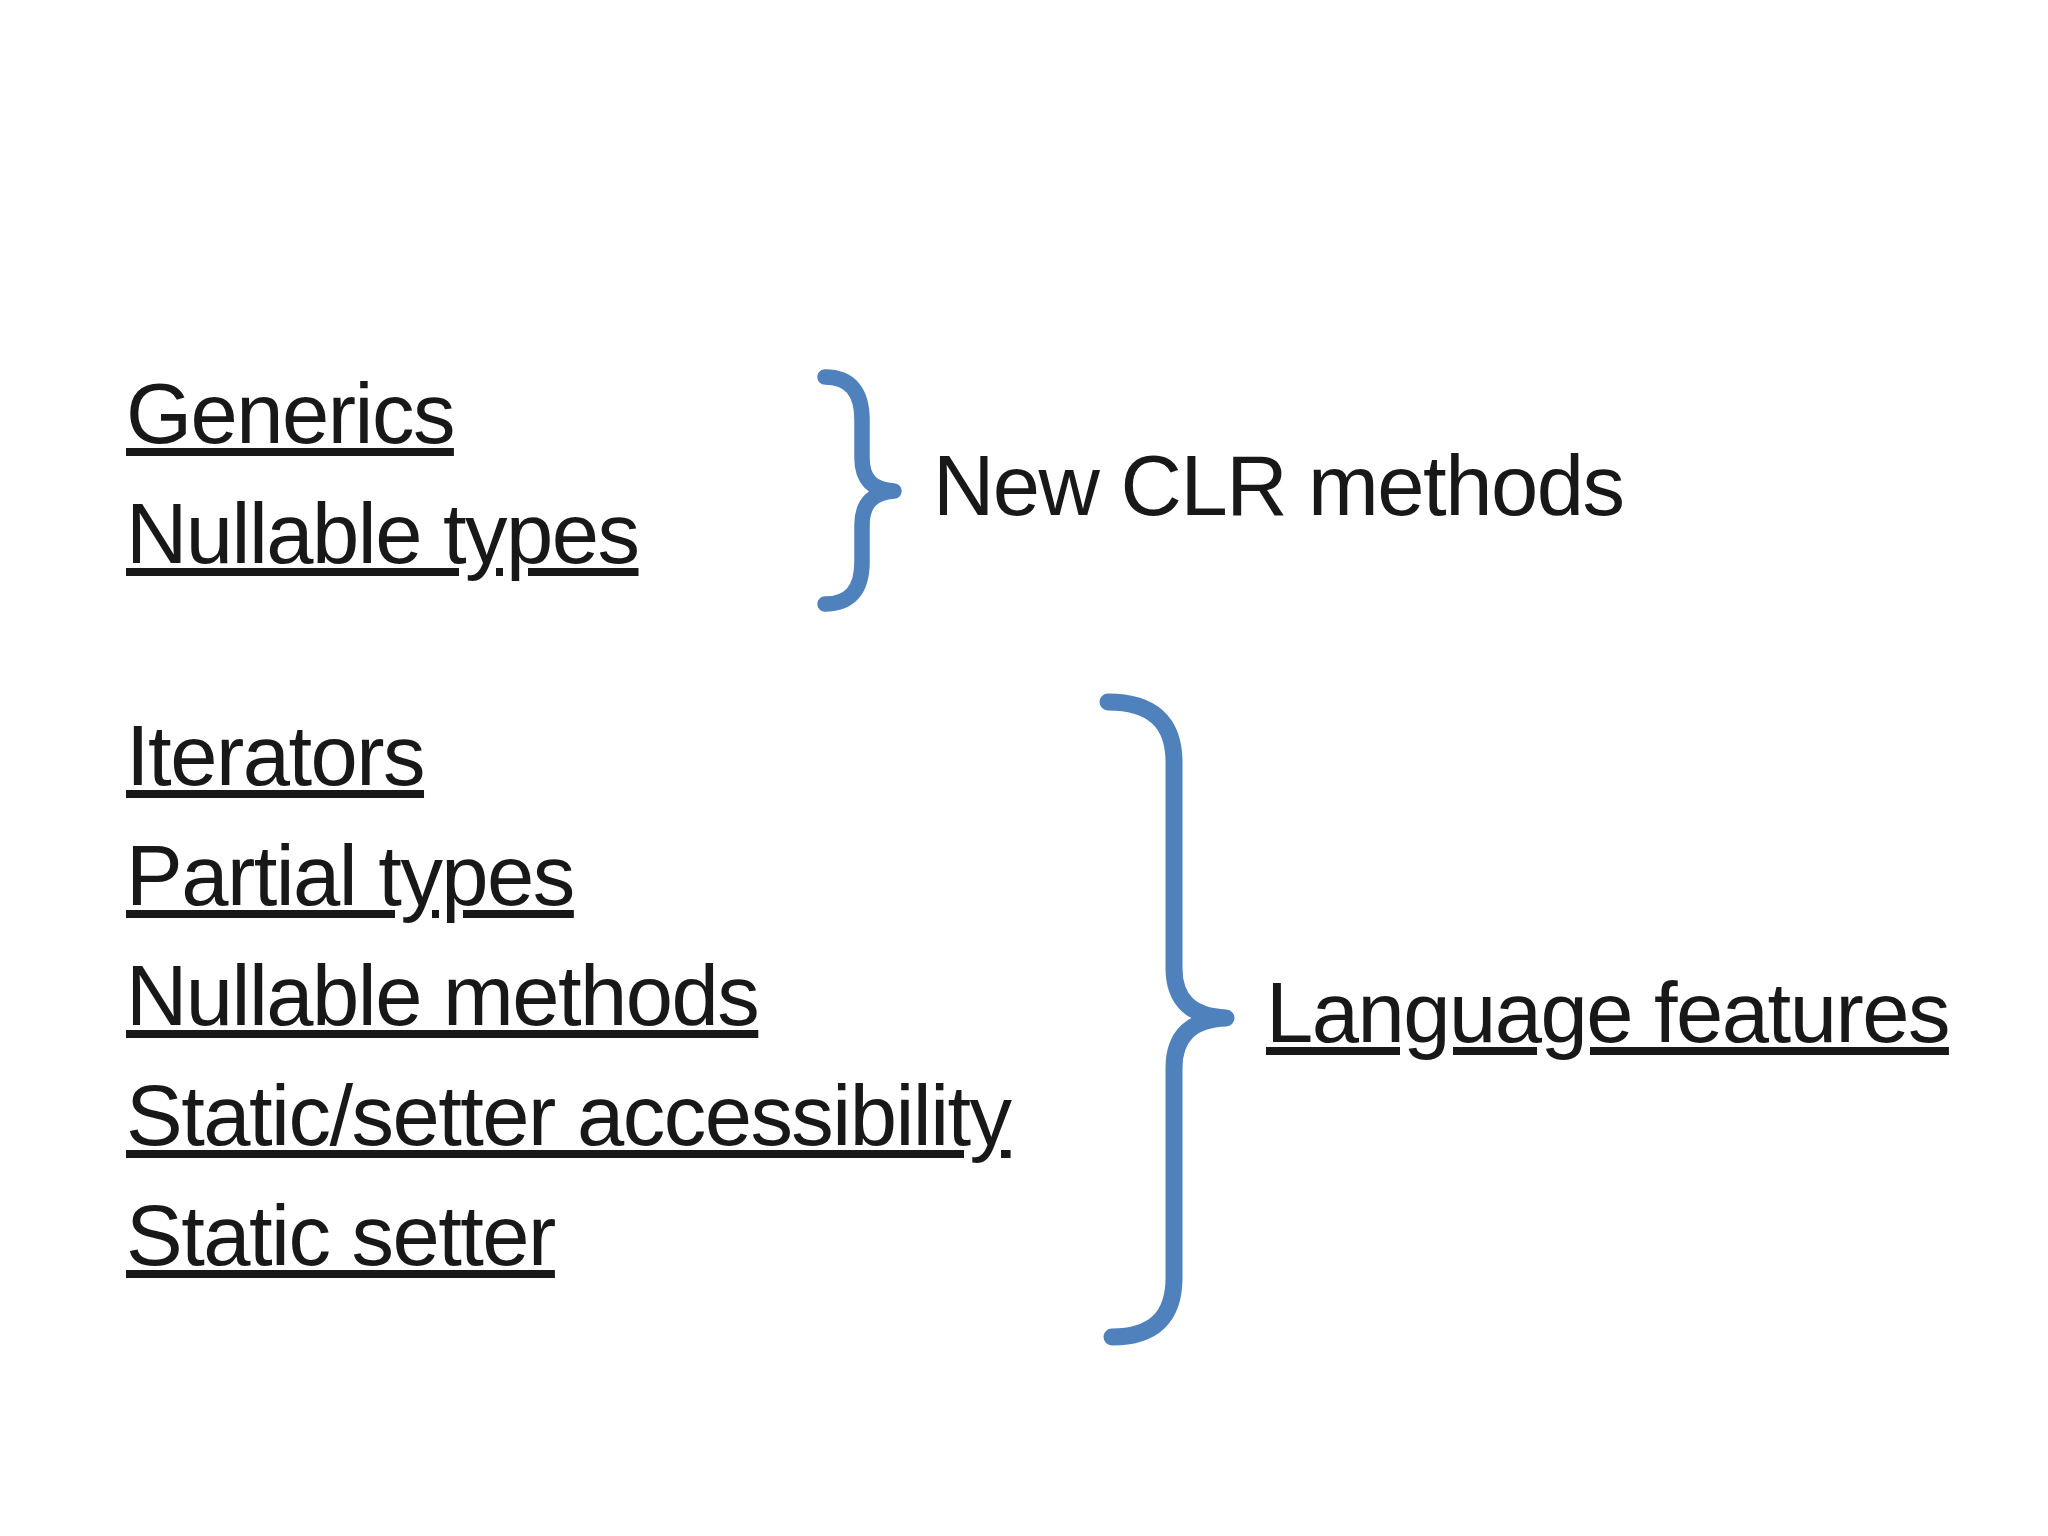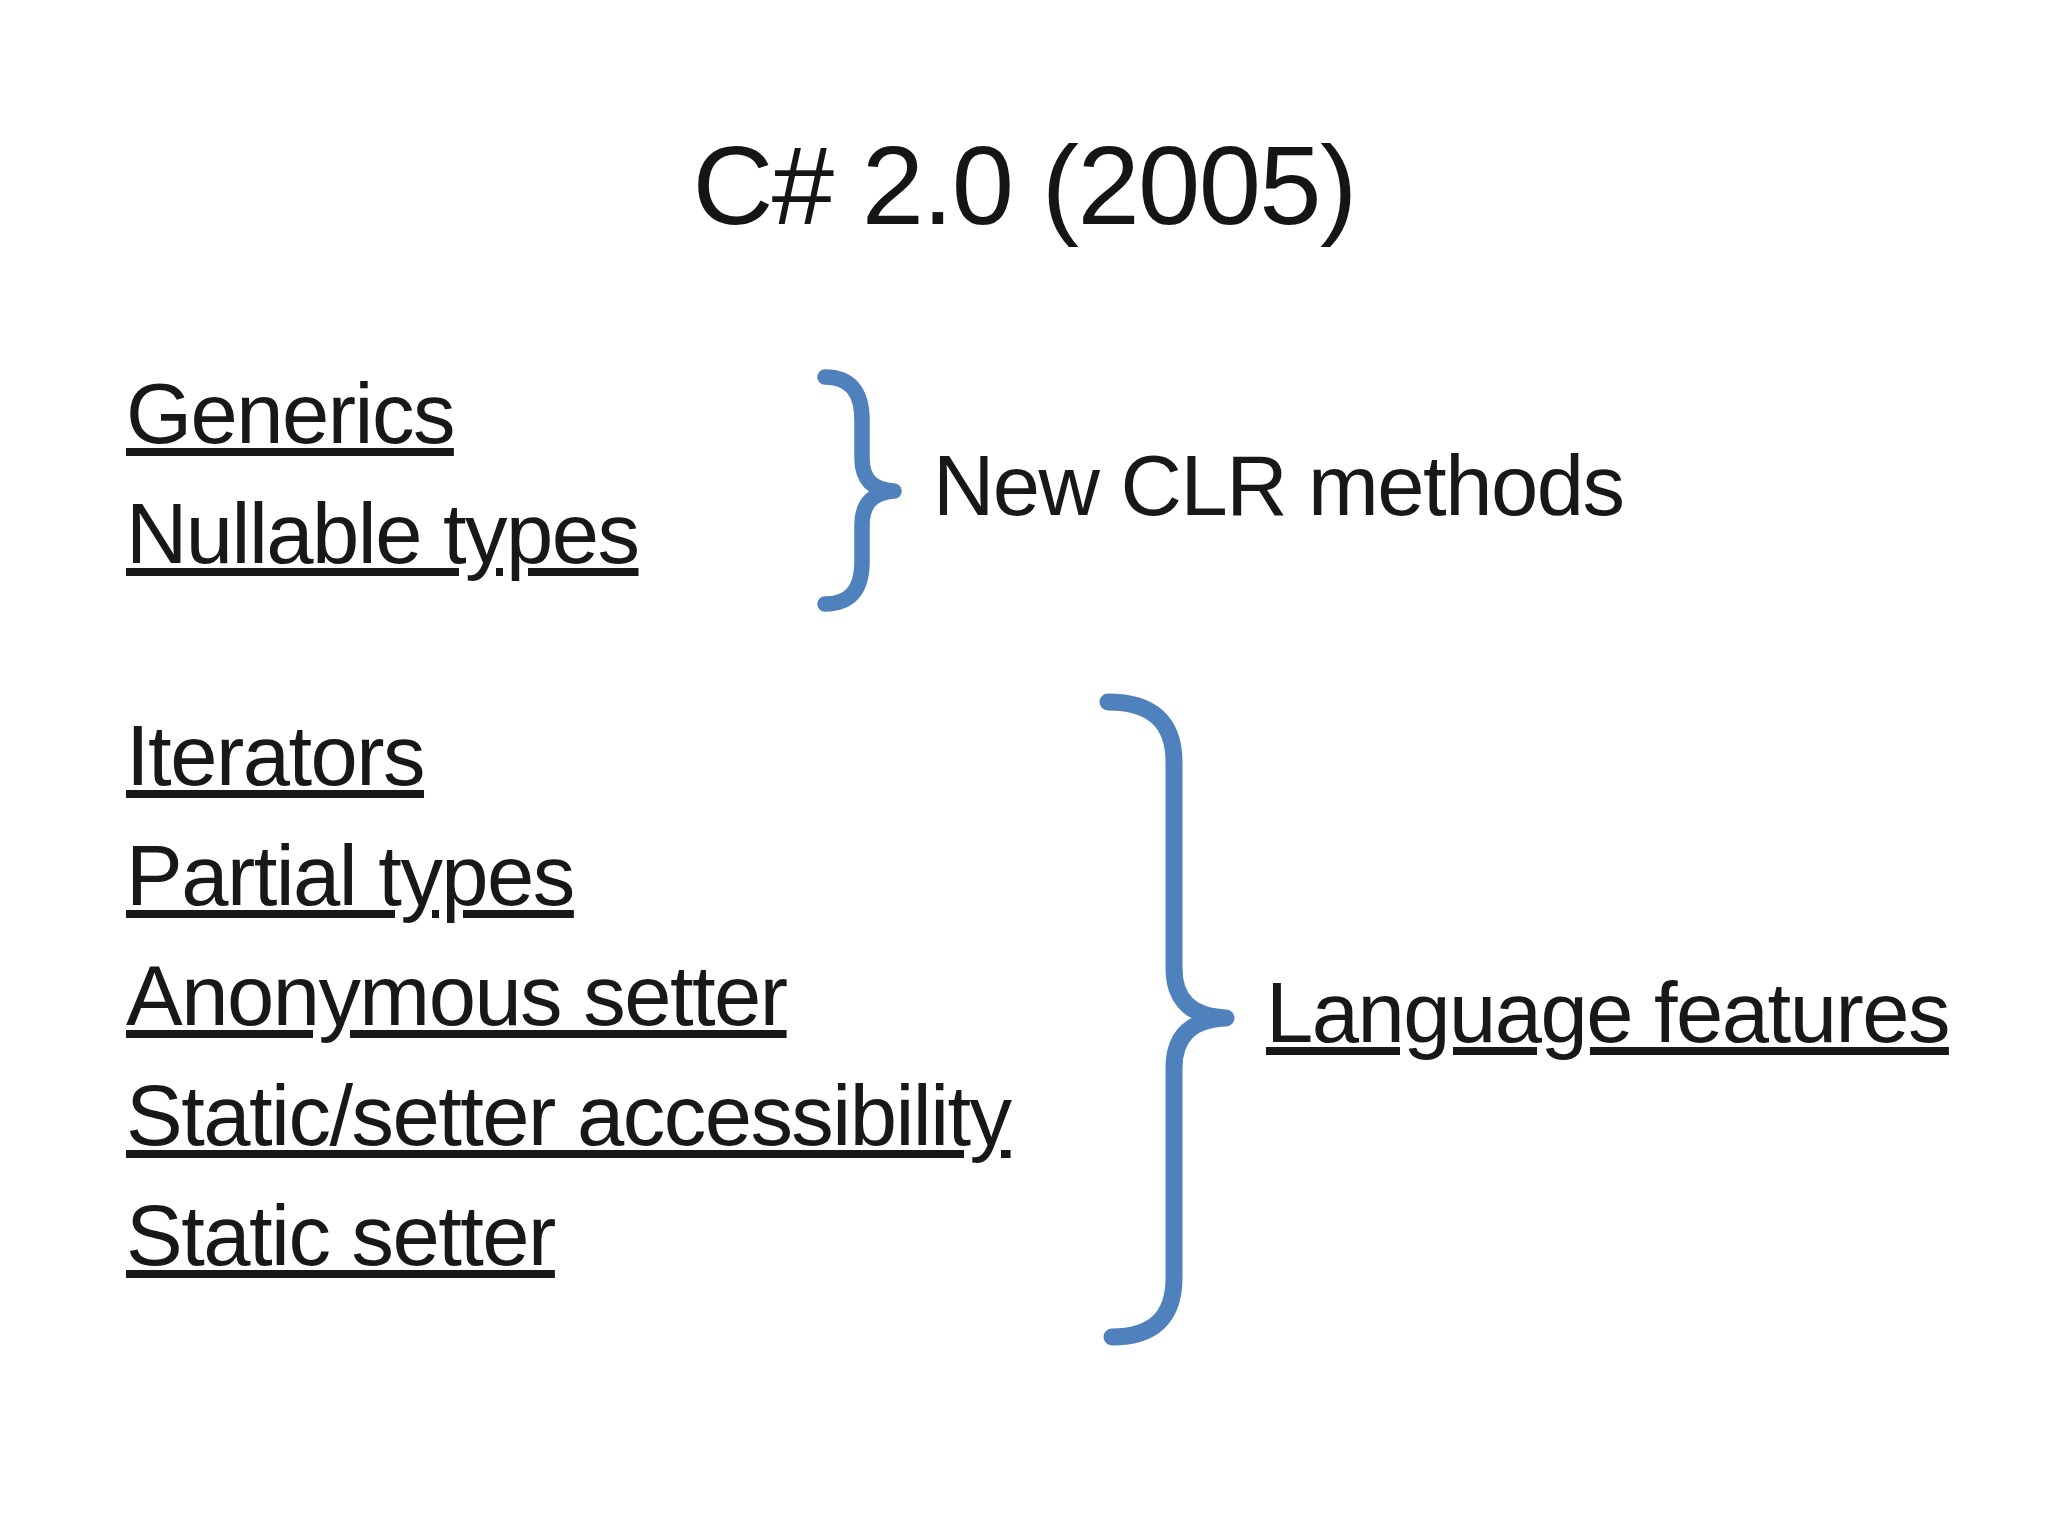--- a/index.html
+++ b/index.html
@@ -57,31 +57,30 @@
     width: 2048px;
     height: 1536px;
     pointer-events: none;
   }
 </style>
 </head>
 <body>
 
 <div class="slide">
 
-  <div class="slide-title">C# 2.0 (2005)</div>
 
   <div class="feature-list clr-group">
     <div class="item">Generics</div>
     <div class="item">Nullable types</div>
   </div>
 
   <div class="feature-list lang-group">
     <div class="item">Iterators</div>
     <div class="item">Partial types</div>
-    <div class="item">Anonymous setter</div>
+    <div class="item">Nullable methods</div>
     <div class="item">Static/setter accessibility</div>
     <div class="item">Static setter</div>
   </div>
 
   <svg class="brace-layer" viewBox="0 0 2048 1536">
     <path d="M 825 377
              Q 862 377 862 420
              L 862 458
              Q 862 490 894 491
              Q 862 493 862 525

